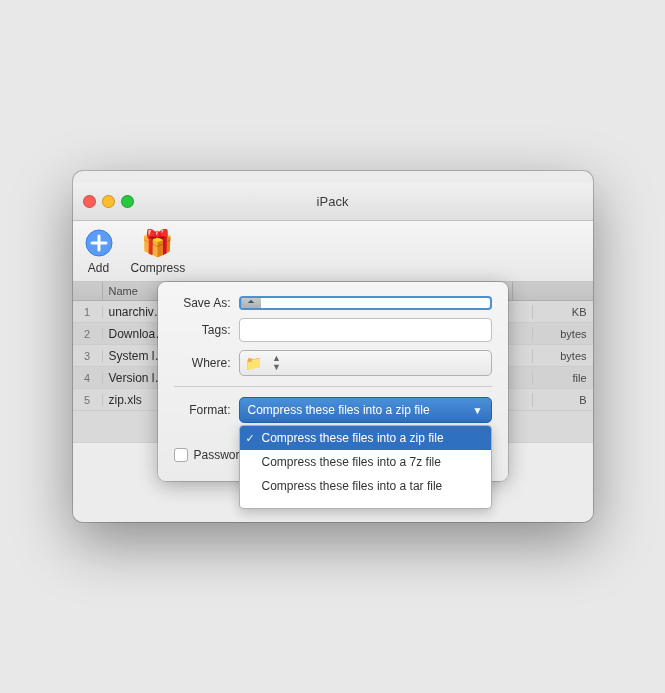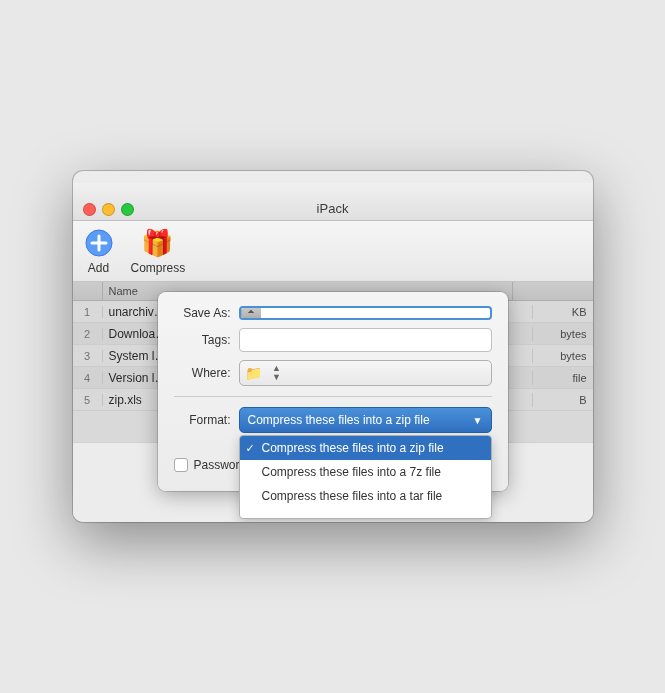--- a/index.html
+++ b/index.html
@@ -20,21 +20,21 @@
       border-radius: 10px;
       box-shadow: 0 20px 60px rgba(0,0,0,0.4), 0 0 0 1px rgba(0,0,0,0.2);
       overflow: hidden;
     }
 
     
     .titlebar {
       background: linear-gradient(to bottom, #f0f0f0, #e0e0e0);
       height: 38px;
       display: flex;
-      align-items: flex-end;
+      align-items: center;
       padding: 4px 10px;
       position: relative;
       border-bottom: 1px solid #c0c0c0;
       margin-top: 12px;
     }
 
     .traffic-lights {
       display: flex;
       gap: 6px;
       align-items: center;
@@ -166,21 +166,20 @@
     }
 
     
     .dialog-overlay {
       position: absolute;
       top: 0; left: 0; right: 0; bottom: 0;
       background: rgba(0,0,0,0.15);
       display: flex;
       justify-content: center;
       align-items: flex-start;
-      padding-top: 10px;
     }
 
     .save-dialog {
       background: linear-gradient(to bottom, #f5f5f5, #ebebeb);
       border-radius: 8px;
       box-shadow: 0 4px 20px rgba(0,0,0,0.3), 0 0 0 1px rgba(0,0,0,0.15);
       width: 350px;
       padding: 14px 16px 14px 16px;
       position: relative;
     }

